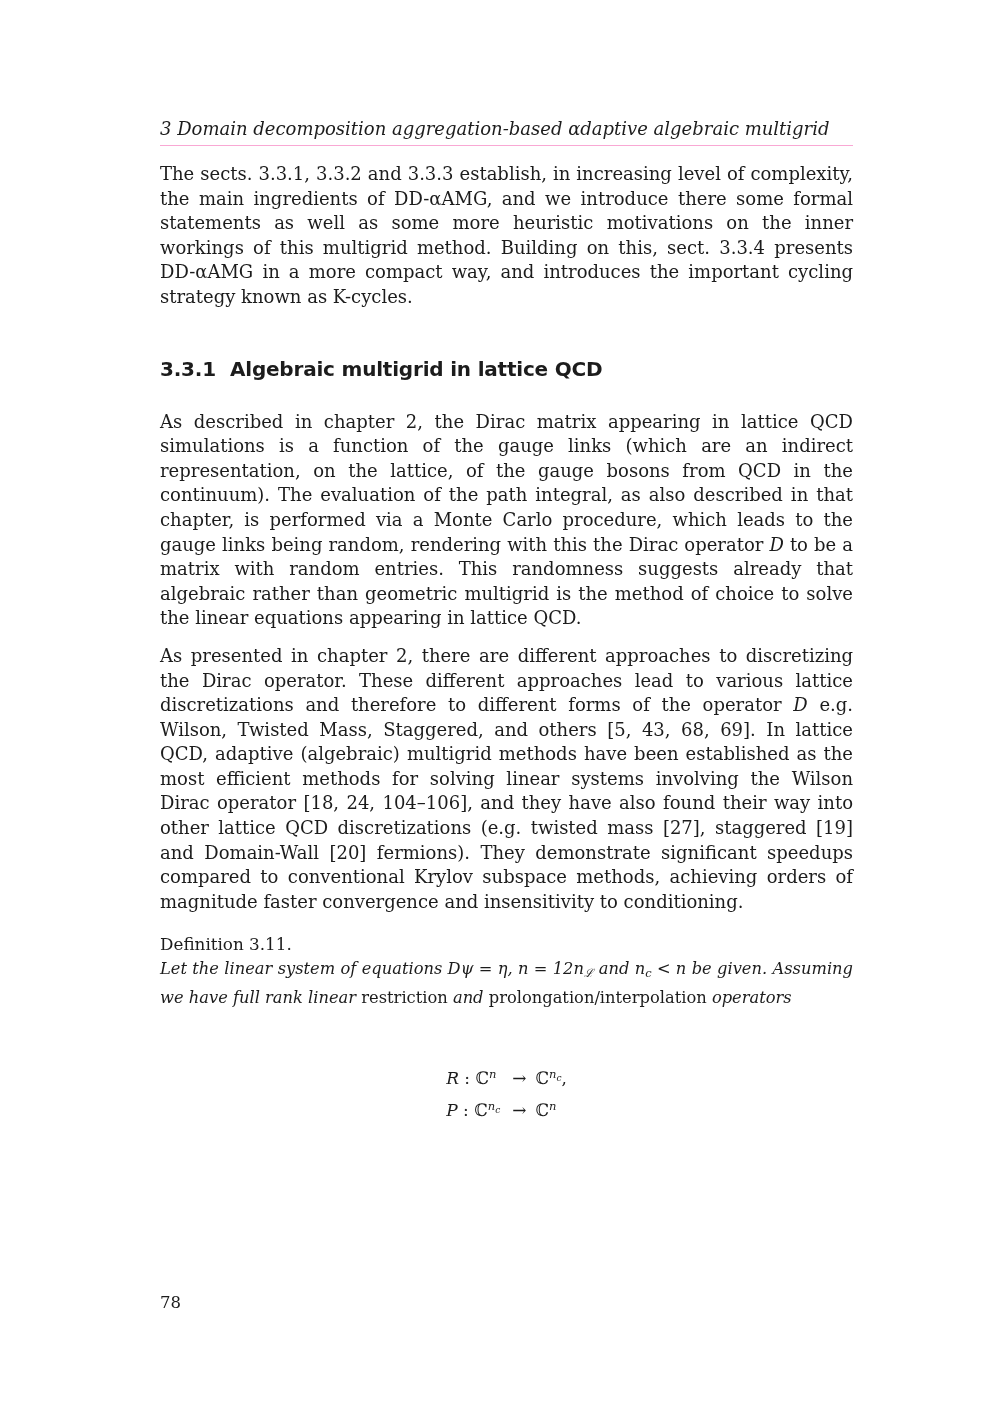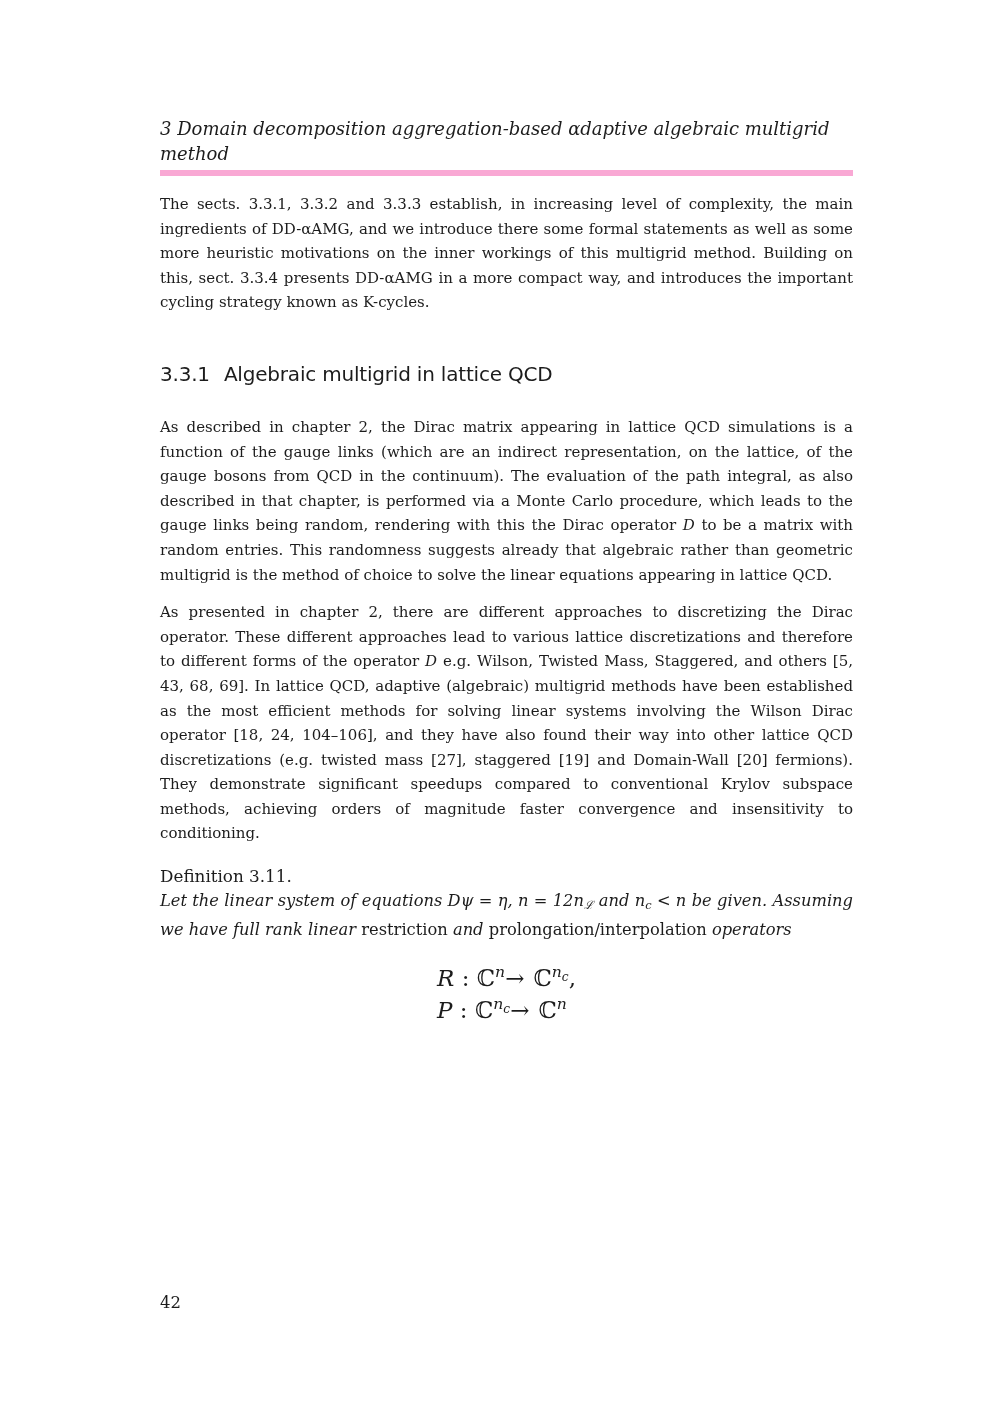--- a/index.html
+++ b/index.html
@@ -20,38 +20,38 @@
     position: absolute;
     left: 160px;
     top: 0;
     width: 693px;
   }
   .running-header {
     padding-top: 116px;
     font-style: italic;
     font-size: 18px;
     line-height: 25px;
-    border-bottom: 6px solid #f9a8d4;
+    border-bottom: 1px solid #f9a8d4;
     padding-bottom: 4px;
   }
   .running-header .hline {
     display: block;
   }
   .para {
-    font-size: 15px;
+    font-size: 18px;
     line-height: 24.6px;
     text-align: justify;
     margin: 13px 0 0 0;
   }
   .para.first-after-rule {
     margin-top: 16px;
   }
   .section-heading {
     font-family: "DejaVu Sans", sans-serif;
-    font-weight: normal;
+    font-weight: bold;
     font-size: 20px;
     line-height: 28px;
     margin: 45px 0 27px 0;
     letter-spacing: -0.2px;
   }
   .section-heading .sec-num {
     margin-right: 14px;
   }
   .definition {
     margin-top: 18px;
@@ -71,25 +71,24 @@
   .seg-n { font-style: normal; }
   .seg-i { font-style: italic; }
   .seg-m { font-style: italic; }
   .seg-sub {
     font-style: italic;
     font-size: 70%;
     vertical-align: -0.25em;
   }
   
   .equations {
-    margin: 20px auto 0 auto;
+    margin: 52px auto 0 auto;
     width: fit-content;
-    font-size: 23px;
+    font-size: 17px;
     line-height: 32px;
-    text-align: right;
   }
   .eq-line {
     display: flex;
     align-items: baseline;
     white-space: pre;
   }
   .eq-lhs {
     display: inline-block;
     min-width: 66px;
   }
@@ -118,21 +117,20 @@
   }
 </style>
 </head>
 <body>
 
 <div class="page">
   <div class="content">
 
     <div class="running-header">
       <span class="hline">3 Domain decomposition aggregation-based αdaptive algebraic multigrid</span>
-      <span class="hline">method</span>
     </div>
 
     <p class="para first-after-rule"><span class="seg-n">The sects. 3.3.1, 3.3.2 and 3.3.3 establish, in increasing level of complexity, the main ingredients of DD-αAMG, and we introduce there some formal statements as well as some more heuristic motivations on the inner workings of this multigrid method. Building on this, sect. 3.3.4 presents DD-αAMG in a more compact way, and introduces the important cycling strategy known as K-cycles.</span></p>
 
 
     <h2 class="section-heading">
       <span class="sec-num">3.3.1</span><span>Algebraic multigrid in lattice QCD</span>
     </h2>
 
     <p class="para"><span class="seg-n">As described in chapter 2, the Dirac matrix appearing in lattice QCD simulations is a function of the gauge links (which are an indirect representation, on the lattice, of the gauge bosons from QCD in the continuum). The evaluation of the path integral, as also described in that chapter, is performed via a Monte Carlo procedure, which leads to the gauge links being random, rendering with this the Dirac operator </span><span class="seg-m">D</span><span class="seg-n"> to be a matrix with random entries. This randomness suggests already that algebraic rather than geometric multigrid is the method of choice to solve the linear equations appearing in lattice QCD.</span></p>
@@ -145,14 +143,14 @@
       <div class="definition-body"><span class="seg-i">Let the linear system of equations Dψ = η, n = 12n</span><span class="seg-sub">ℒ</span><span class="seg-i"> and n</span><span class="seg-sub">c</span><span class="seg-i"> &lt; n be given.  Assuming we have full rank linear </span><span class="seg-n">restriction</span><span class="seg-i"> and </span><span class="seg-n">prolongation/interpolation</span><span class="seg-i"> operators</span></div>
     </div>
 
     <div class="equations">
       <div class="eq-line"><span class="eq-lhs"><span class="math">R</span><span> : </span><span class="bb">ℂ</span><sup class="eq-sup"><span class="math">n</span><span class="eq-supsub math"></span></sup></span><span class="eq-arrow">→</span><span><span class="bb">ℂ</span><sup class="eq-sup"><span class="math">n</span><span class="eq-supsub math">c</span></sup><span>,</span></span></div>
       <div class="eq-line"><span class="eq-lhs"><span class="math">P</span><span> : </span><span class="bb">ℂ</span><sup class="eq-sup"><span class="math">n</span><span class="eq-supsub math">c</span></sup></span><span class="eq-arrow">→</span><span><span class="bb">ℂ</span><sup class="eq-sup"><span class="math">n</span><span class="eq-supsub math"></span></sup><span></span></span></div>
     </div>
 
   </div>
 
-  <div class="page-number">42</div>
+  <div class="page-number">78</div>
 </div>
 
 </body></html>

